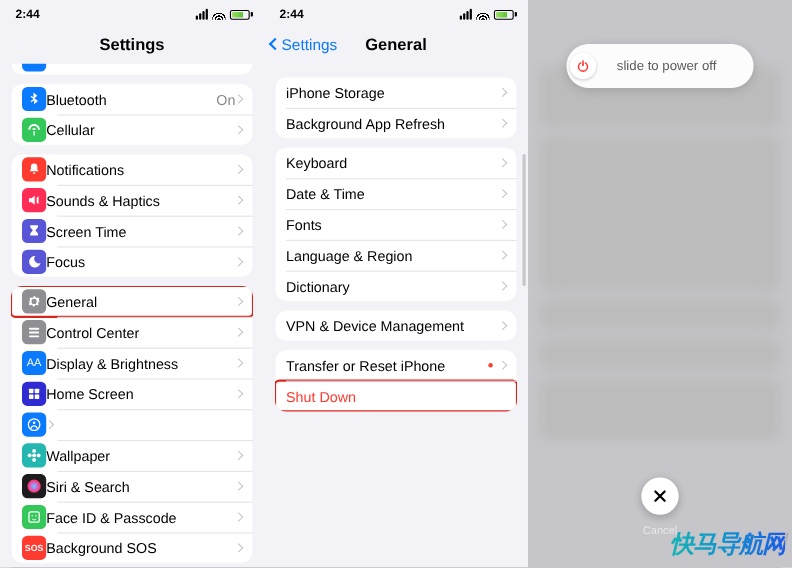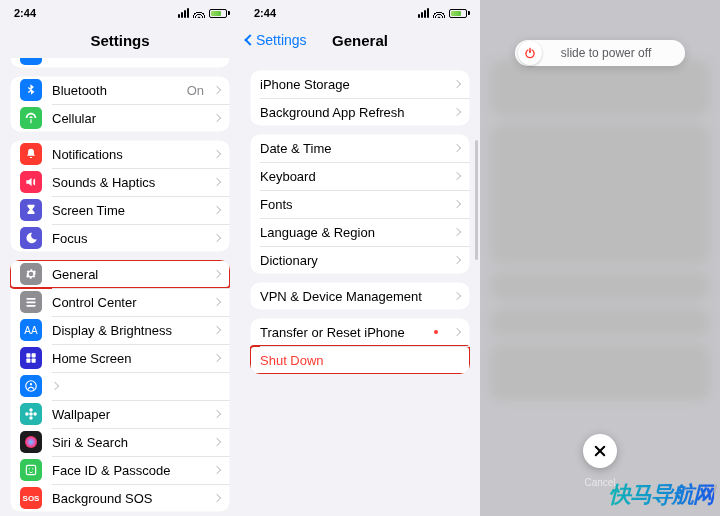--- a/index.html
+++ b/index.html
@@ -36,39 +36,39 @@
 
   
   .navbar { height: 36px; display:flex; align-items:center; justify-content:center; position:relative; background:#f2f2f7; }
   .navbar .title { font-size: 15px; font-weight: 600; color:#000; }
   .navbar .back { position:absolute; left:6px; display:flex; align-items:center; gap:2px; color:#0a7aff; font-size:14px; }
   .chev-left { width:8px;height:8px;border-left:2px solid #0a7aff;border-bottom:2px solid #0a7aff;transform:rotate(45deg); }
 
   .scroll { position:absolute; top:58px; bottom:0; left:0; right:0; overflow:hidden; }
 
   .group { background:#fff; border-radius:10px; margin:8px 10px; overflow:hidden; box-shadow:0 0 0 0.5px rgba(0,0,0,0.05) inset; }
-  .row { display:flex; align-items:center; height:28px; padding:0 10px; gap:10px; position:relative; }
+  .row { display:flex; align-items:center; height:28px; padding:0 10px; gap:0; position:relative; }
   .row + .row::before { content:""; position:absolute; top:0; height:0.5px; background:#e3e3e8; }
   .phone1 .row + .row::before { left:42px; right:0; }
   .phone2 .row + .row::before { left:10px; right:0; }
   .row .label { flex:1; font-size:13px; color:#000; white-space:nowrap; overflow:hidden; text-overflow:ellipsis; }
   .row .value { font-size:13px; color:#8a8a8e; }
   .row .chev { width:6px;height:6px;border-right:1.5px solid #c5c5c9;border-top:1.5px solid #c5c5c9;transform:rotate(45deg); flex:0 0 auto; }
   .row.red .label { color:#ff3b30; }
 
   .appicon { width:22px;height:22px;border-radius:5px; flex:0 0 22px; display:flex;align-items:center;justify-content:center; color:#fff; font-size:12px; }
 
   .hl { outline:2px solid #d9261c; outline-offset:-1px; border-radius:4px; }
 
   
   .sbar{position:absolute;right:2px;top:140px;width:3px;height:120px;background:#c8c8cc;border-radius:2px;}
 
   
   .overlay { position:absolute; inset:0; background:rgba(0,0,0,0.18); }
-  .slider-wrap{position:absolute;top:40px;left:50%;transform:translateX(-50%);width:170px;height:26px;border-radius:30px;background:rgba(255,255,255,0.95);display:flex;align-items:center;padding:3px;box-shadow:0 2px 10px rgba(0,0,0,0.15);}
+  .slider-wrap{position:absolute;top:40px;left:50%;transform:translateX(-50%);width:170px;height:40px;border-radius:30px;background:rgba(255,255,255,0.95);display:flex;align-items:center;padding:3px;box-shadow:0 2px 10px rgba(0,0,0,0.15);}
   .slider-knob{width:24px;height:24px;border-radius:50%;background:#fff;display:flex;align-items:center;justify-content:center;box-shadow:0 1px 3px rgba(0,0,0,0.2);}
   .slider-knob svg{display:block;}
   .slider-text{flex:1;text-align:center;font-size:12px;color:#5b5b60;margin-left:-12px;}
   .cancel-btn{position:absolute;bottom:48px;left:50%;transform:translateX(-50%);width:34px;height:34px;border-radius:50%;background:#fff;display:flex;align-items:center;justify-content:center;box-shadow:0 2px 8px rgba(0,0,0,0.25);}
   .cancel-lbl{position:absolute;bottom:28px;left:50%;transform:translateX(-50%);font-size:10px;color:rgba(255,255,255,0.6);}
   .x{width:12px;height:12px;position:relative;}
   .x::before,.x::after{content:"";position:absolute;left:5px;top:-1px;width:2px;height:14px;background:#000;border-radius:1px;}
   .x::before{transform:rotate(45deg);} .x::after{transform:rotate(-45deg);}
 
   .watermark{position:absolute;right:6px;bottom:6px;font-size:22px;font-weight:900;font-style:italic;letter-spacing:-1px;
@@ -303,25 +303,25 @@
                 <span class="label">iPhone Storage</span>
                 <span class="chev"></span>
               </div>
               <div class="row">
                 <span class="label">Background App Refresh</span>
                 <span class="chev"></span>
               </div>
             </div>
             <div class="group">
               <div class="row">
+                <span class="label">Keyboard</span>
+                <span class="chev"></span>
+              </div>
+              <div class="row">
                 <span class="label">Date &amp; Time</span>
-                <span class="chev"></span>
-              </div>
-              <div class="row">
-                <span class="label">Keyboard</span>
                 <span class="chev"></span>
               </div>
               <div class="row">
                 <span class="label">Fonts</span>
                 <span class="chev"></span>
               </div>
               <div class="row">
                 <span class="label">Language &amp; Region</span>
                 <span class="chev"></span>
               </div>

